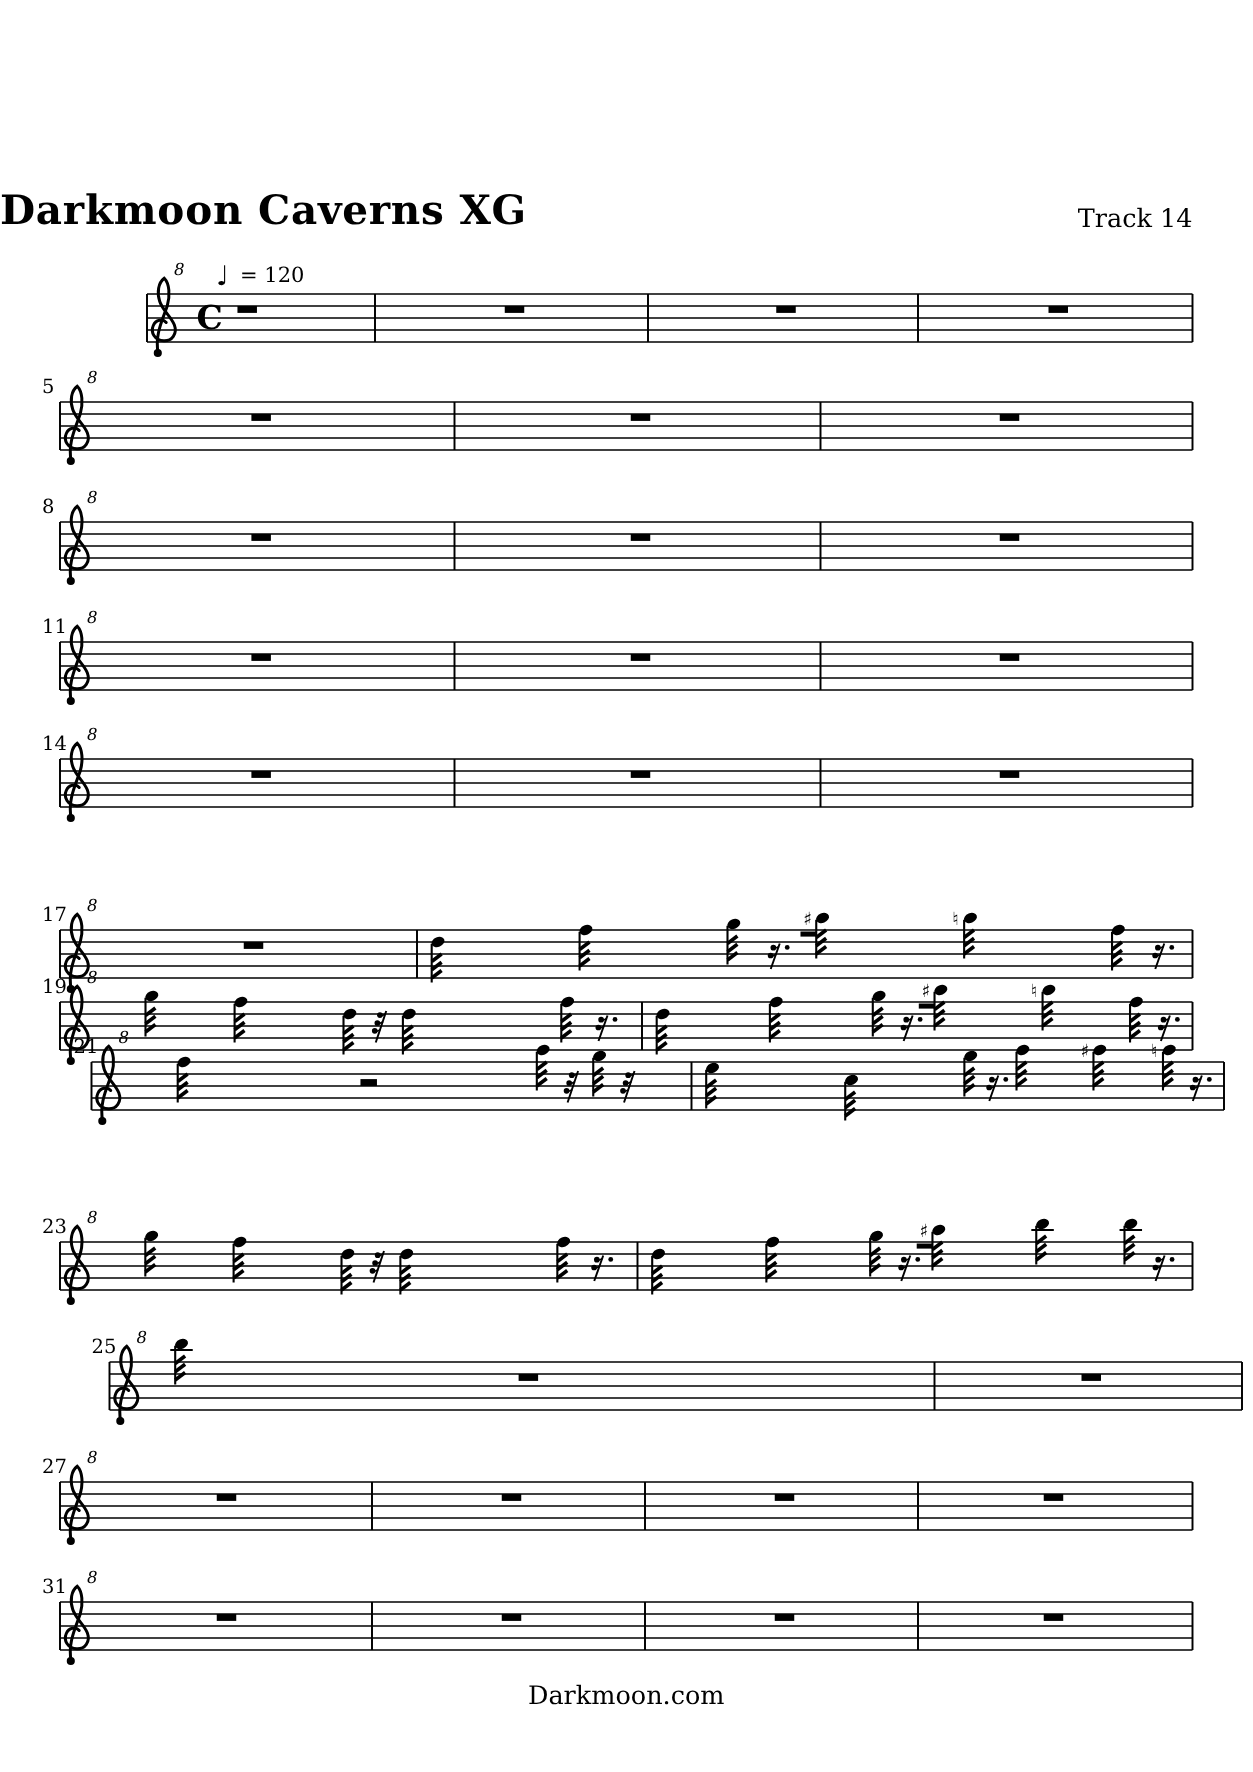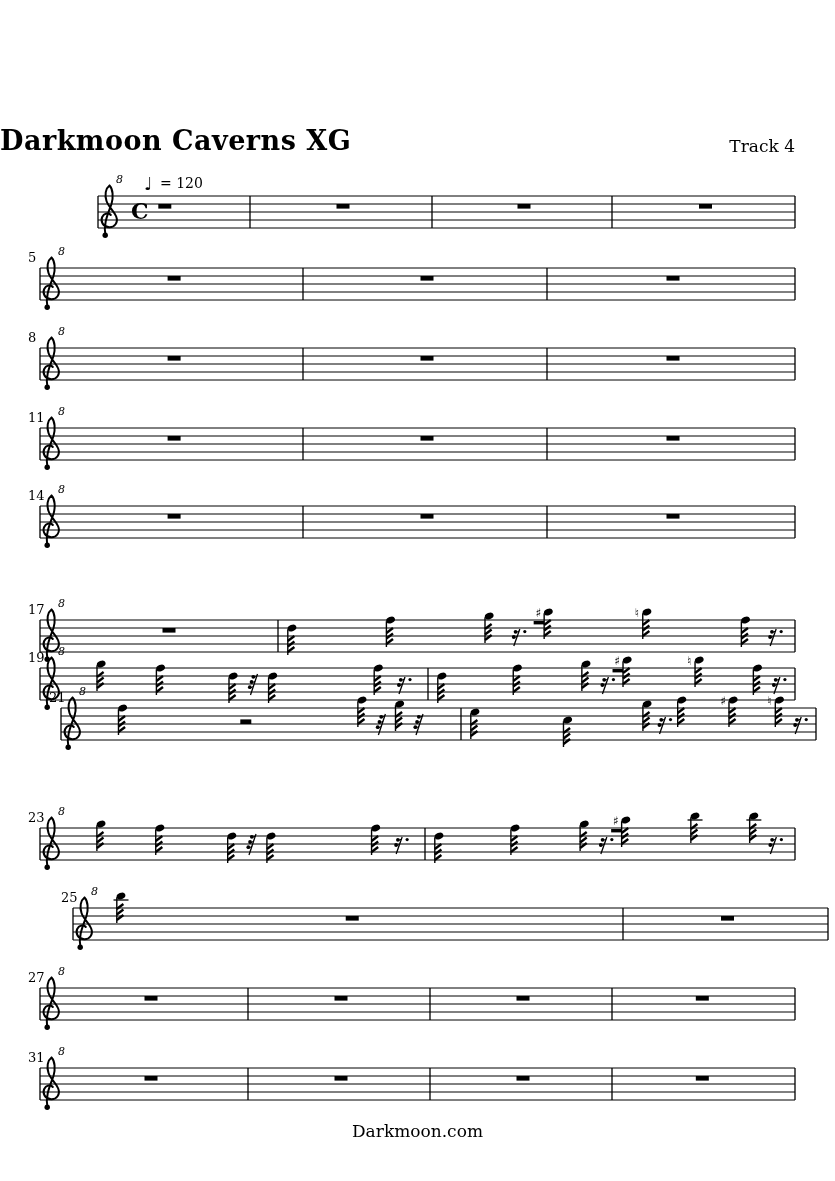--- a/index.html
+++ b/index.html
@@ -24,21 +24,21 @@
   .timesig{font-family:"DejaVu Serif",serif;font-weight:bold;font-size:22px;fill:#000;}
   .temponote{font-family:"DejaVu Sans",sans-serif;font-size:18px;fill:#000;}
   .tempotext{font-family:"DejaVu Serif",serif;font-size:14px;fill:#000;}
   .acc{font-family:"DejaVu Sans",sans-serif;font-size:12px;fill:#000;}
 </style>
 </head>
 <body>
 
 <div class="page">
   <div class="title">Darkmoon Caverns XG</div>
-  <div class="track">Track 4</div>
+  <div class="track">Track 14</div>
   <div id="score">
       <div class="system" style="top: 172px;">
         <svg width="835" height="84" viewBox="0 0 835 84">
           <line x1="98" y1="24" x2="795" y2="24" stroke="#000" stroke-width="1"></line>
           <line x1="98" y1="32" x2="795" y2="32" stroke="#000" stroke-width="1"></line>
           <line x1="98" y1="40" x2="795" y2="40" stroke="#000" stroke-width="1"></line>
           <line x1="98" y1="48" x2="795" y2="48" stroke="#000" stroke-width="1"></line>
           <line x1="98" y1="56" x2="795" y2="56" stroke="#000" stroke-width="1"></line>
           <line x1="98" y1="24" x2="98" y2="56" stroke="#000" stroke-width="1.3"></line>
           <line x1="250" y1="24" x2="250" y2="56" stroke="#000" stroke-width="1.3"></line>

